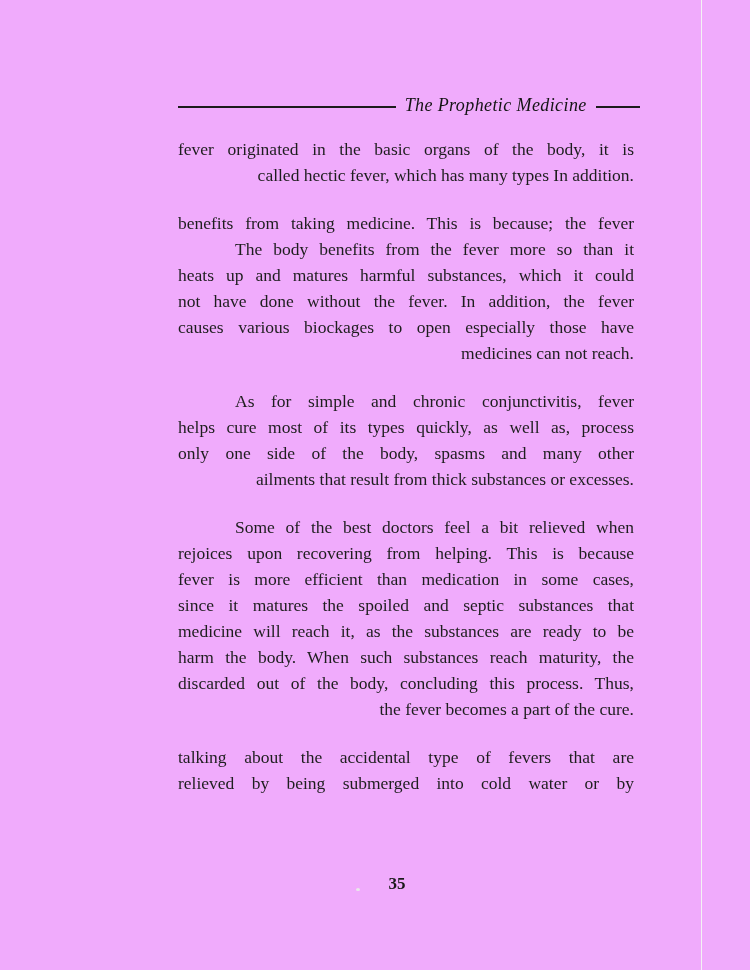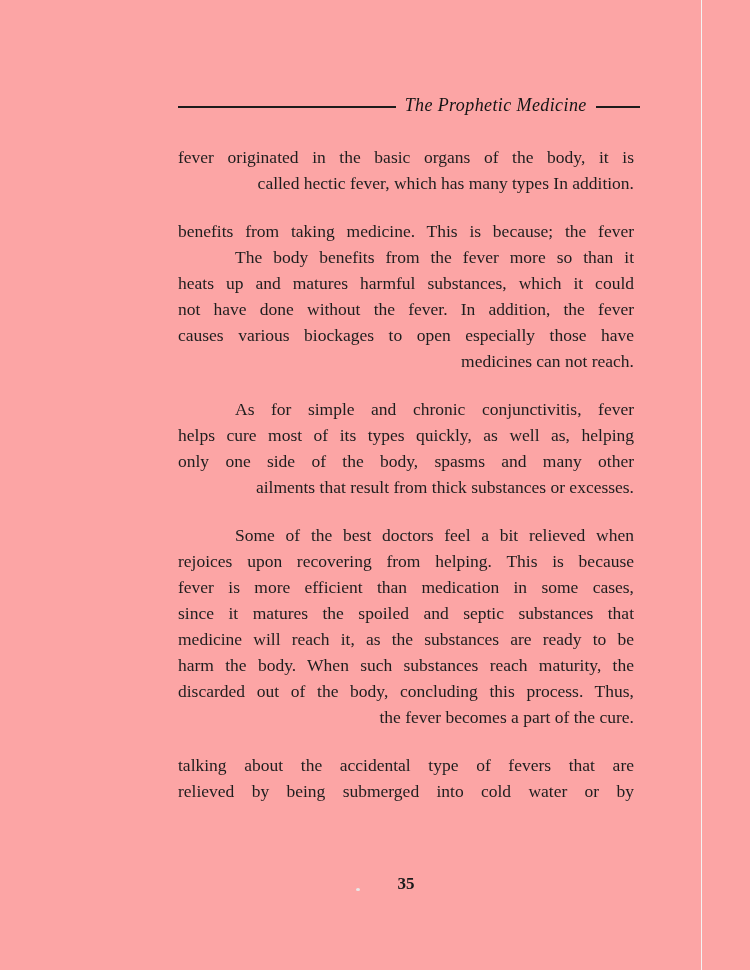--- a/index.html
+++ b/index.html
@@ -4,21 +4,21 @@
 <style>
   html, body {
     margin: 0;
     padding: 0;
     background: #ffffff;
   }
   .page {
     position: relative;
     width: 750px;
     height: 970px;
-    background: #fca5a5;
+    background: #f0abfc;
     font-family: "Liberation Serif", serif;
     color: #1e1e1e;
     overflow: hidden;
   }
   
   .scan-edge {
     position: absolute;
     left: 701px;
     top: 0;
     width: 1px;
@@ -49,34 +49,34 @@
     padding: 0 9px 4px 9px;
   }
   .content {
     position: absolute;
     left: 178px;
     top: 132px;
     width: 456px;
     font-size: 17.5px;
     line-height: 26px;
   }
-  .paragraph { margin: 12px 0 22px 0; }
+  .paragraph { margin: 4px 0 22px 0; }
   .line {
     text-align: right;
     white-space: normal;
   }
   .just {
     text-align: justify;
     text-align-last: justify;
   }
   .first-indent { padding-left: 57px; }
   .page-number {
     position: absolute;
     top: 874px;
-    left: 178px;
+    left: 169px;
     width: 456px;
     text-align: center;
     font-weight: bold;
     font-size: 17px;
     color: #1a1a1a;
   }
   .speck {
     position: absolute;
     left: 356px;
     top: 888px;
@@ -110,21 +110,21 @@
       <div class="line just">benefits from taking medicine. This is because; the fever</div>
       <div class="line just first-indent">The body benefits from the fever more so than it</div>
       <div class="line just">heats up and matures harmful substances, which it could</div>
       <div class="line just">not have done without the fever. In addition, the fever</div>
       <div class="line just">causes various biockages to open especially those have</div>
       <div class="line">medicines can not reach.</div>
     </div>
 
     <div class="paragraph">
       <div class="line just first-indent">As for simple and chronic conjunctivitis, fever</div>
-      <div class="line just">helps cure most of its types quickly, as well as, helping</div>
+      <div class="line just">helps cure most of its types quickly, as well as, process</div>
       <div class="line just">only one side of the body, spasms and many other</div>
       <div class="line">ailments that result from thick substances or excesses.</div>
     </div>
 
     <div class="paragraph">
       <div class="line just first-indent">Some of the best doctors feel a bit relieved when</div>
       <div class="line just">rejoices upon recovering from helping. This is because</div>
       <div class="line just">fever is more efficient than medication in some cases,</div>
       <div class="line just">since it matures the spoiled and septic substances that</div>
       <div class="line just">medicine will reach it, as the substances are ready to be</div>

